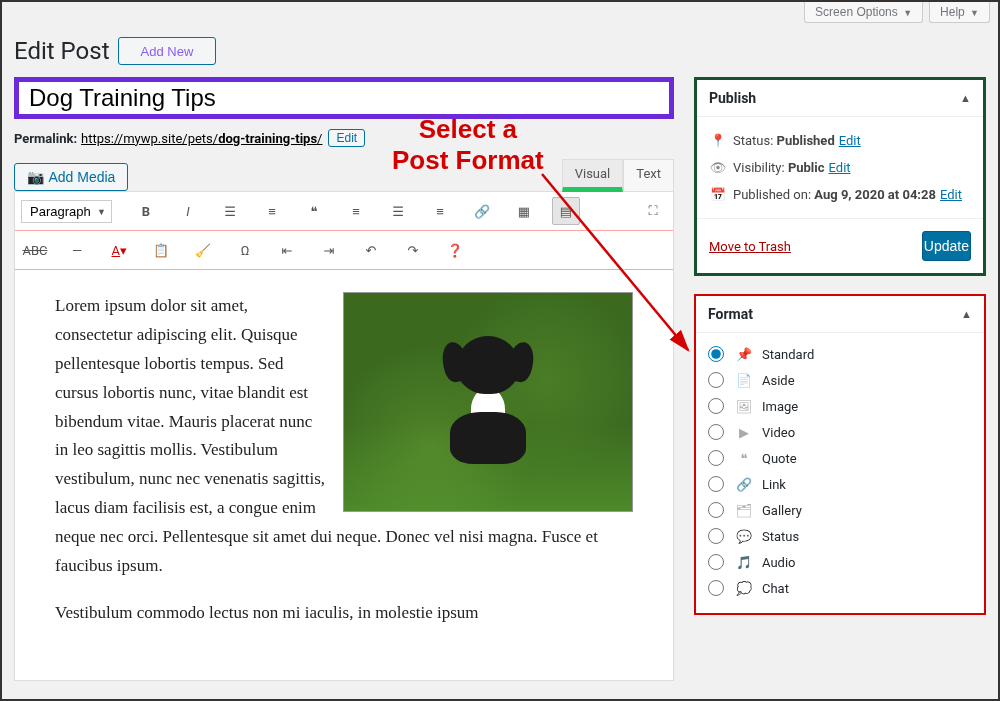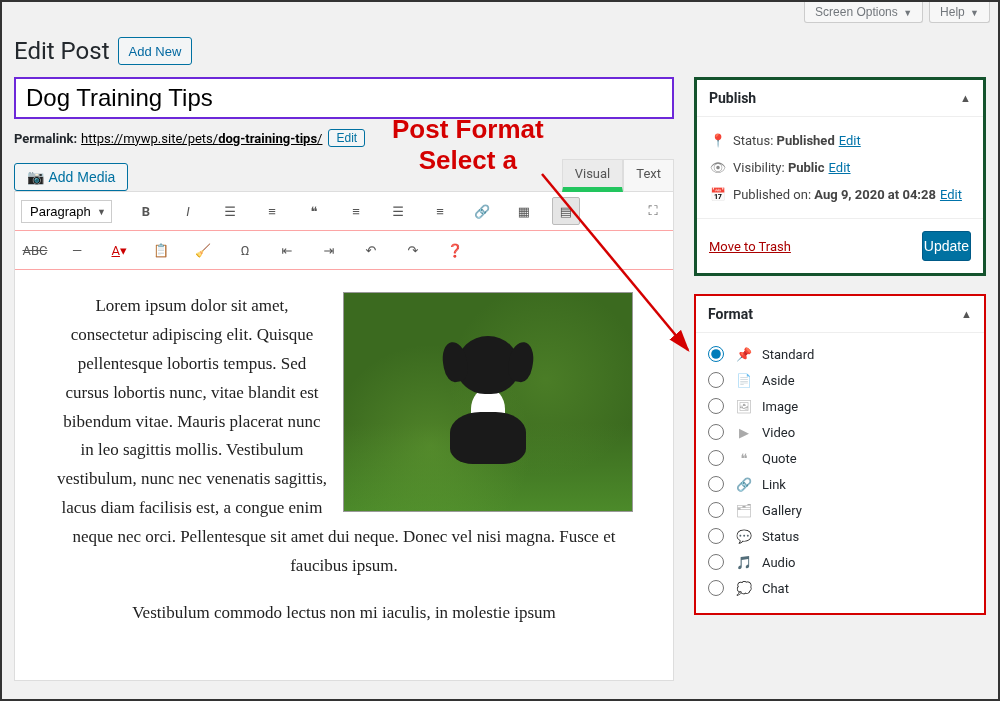--- a/index.html
+++ b/index.html
@@ -3,45 +3,45 @@
 <meta charset="utf-8">
 <style>
 * { box-sizing: border-box; margin: 0; padding: 0; }
 body { font-family: -apple-system, BlinkMacSystemFont, "Segoe UI", Roboto, sans-serif; font-size: 13px; color: #23282d; background: #f1f1f1; width: 1000px; height: 701px; overflow: hidden; position: relative; border: 2px solid #333; }
 .wrap { padding: 0 12px; }
 .header-top { display: flex; justify-content: flex-end; padding: 0 8px 4px; }
 .screen-meta-btn { background: #f7f7f7; border: 1px solid #ccc; border-top: 0; padding: 3px 10px; margin-left: 6px; font-size: 12px; color: #72777c; cursor: pointer; border-radius: 0 0 3px 3px; }
 .screen-meta-btn .tri { font-size: 9px; margin-left: 2px; }
 .page-title-row { display: flex; padding: 10px 0 12px; }
 .page-title { font-size: 24px; font-weight: 400; color: #23282d; margin-right: 8px; }
-.btn-outline-blue { display: inline-block; border: 1px solid #0071a1; color: #0369a1; background: #f3f5f6; padding: 3px 10px; border-radius: 3px; font-size: 13px; cursor: pointer; }
+.btn-outline-blue { display: inline-block; border: 1px solid #0071a1; color: #8b5cf6; background: #f3f5f6; padding: 3px 22px; border-radius: 3px; font-size: 13px; cursor: pointer; }
 .columns { display: flex; gap: 20px; }
 .col-main { flex: 1; }
 .col-side { width: 292px; }
-.title-input { width: 100%; font-size: 24px; padding: 6px 10px; border: 2px solid #6d28d9; background: #fff; height: 42px; }
+.title-input { width: 100%; font-size: 24px; padding: 6px 10px; border: 5px solid #6d28d9; background: #fff; height: 42px; }
 .permalink-row { display: flex; align-items: center; padding: 10px 0 12px; font-size: 13px; }
 .permalink-label { font-weight: 700; margin-right: 4px; }
 .permalink-link { color: #000000; text-decoration: underline; }
 .permalink-link strong { font-weight: 700; }
 .btn-small { border: 1px solid #0071a1; color: #0071a1; background: #f3f5f6; padding: 1px 7px; border-radius: 3px; font-size: 12px; cursor: pointer; margin-left: 6px; }
 .editor-toolbar-row { display: flex; justify-content: space-between; align-items: flex-end; margin-bottom: 0; }
 .add-media-btn { border: 1px solid #0071a1; color: #0071a1; background: #f3f5f6; padding: 5px 12px; border-radius: 3px; font-size: 14px; cursor: pointer; display: inline-flex; align-items: center; }
 .add-media-btn .ico { margin-right: 4px; }
 .editor-tabs { display: flex; }
 .ed-tab { border: 1px solid #ddd; background: #f7f7f7; padding: 6px 12px; font-size: 13px; cursor: pointer; border-bottom: 0; color: #555; }
 .ed-tab.active { background: #ebebeb; border-bottom: 5px solid #22c55e; margin-bottom: -1px; }
 .editor-box { border: 1px solid #ddd; background: #fff; }
 .tb { display: flex; align-items: center; padding: 5px 6px; border-bottom: 1px solid #fca5a5; gap: 14px; }
 .para-select { border: 1px solid #ccc; padding: 3px 20px 3px 8px; font-size: 13px; background: #fff; appearance: none; position: relative; }
 .para-wrap { position: relative; display: inline-block; margin-right: 6px; }
 .para-wrap::after { content: "▼"; font-size: 9px; position: absolute; right: 6px; top: 7px; pointer-events: none; color: #555; }
 .tb-btn { width: 28px; height: 28px; display: inline-flex; align-items: center; justify-content: center; cursor: pointer; color: #555; border-radius: 2px; }
 .tb-btn.active { background: #e5e5e5; border: 1px solid #bbb; }
 .tb-spacer { flex: 1; }
-.content-area { padding: 22px 40px; font-family: Georgia, serif; font-size: 17px; line-height: 1.7; color: #222; height: 410px; overflow: hidden; text-align: center; }
+.content-area { padding: 22px 40px; font-family: Georgia, serif; font-size: 17px; line-height: 1.7; color: #222; height: 410px; overflow: hidden; }
 .content-area .img-placeholder { float: right; margin: 0 0 8px 14px; width: 290px; height: 220px; background: linear-gradient(180deg, #3b6a1f 60%, #4c8a2a 100%); border: 1px solid #999; position: relative; }
 .dog { position: absolute; left: 50%; top: 50%; transform: translate(-50%, -55%); width: 110px; height: 120px; }
 .dog .head { width: 62px; height: 58px; background: #1a1a1a; border-radius: 50% 50% 45% 45%; margin: 0 auto; position: relative; }
 .dog .ear-l, .dog .ear-r { width: 24px; height: 40px; background: #1a1a1a; border-radius: 50% 50% 40% 40%; position: absolute; top: 6px; }
 .dog .ear-l { left: -14px; transform: rotate(-10deg); }
 .dog .ear-r { right: -14px; transform: rotate(10deg); }
 .dog .chest { width: 34px; height: 42px; background: #fff; border-radius: 50% 50% 40% 40%; margin: -6px auto 0; }
 .dog .body { width: 76px; height: 52px; background: #1a1a1a; border-radius: 40% 40% 30% 30%; margin: -18px auto 0; }
 .grass-blur { position: absolute; inset: 0; background: radial-gradient(circle at 30% 70%, rgba(120,180,60,.35), transparent 40%), radial-gradient(circle at 70% 40%, rgba(120,180,60,.25), transparent 40%); }
 .postbox { background: #fff; border: 3px solid #14532d; margin-bottom: 18px; }
@@ -241,22 +241,22 @@
               <span class="fi-ico">💭</span>
               <span>Chat</span>
             </label>
           </div>
       </div>
     </div>
   </div>
 </div>
 
 <div class="annotation">
+  <div>Select a</div>
   <div>Post Format</div>
-  <div>Select a</div>
 </div>
 <svg class="arrow-svg" width="170" height="200">
   <defs>
       <marker id="ah" markerWidth="10" markerHeight="10" refX="8" refY="3" orient="auto">
         <path d="M0,0 L0,6 L9,3 z" fill="#d40000"></path>
       </marker>
     </defs>
   <line x1="4" y1="4" x2="150" y2="180" stroke="#d40000" stroke-width="2.5" marker-end="url(#ah)"></line>
 </svg>
 

